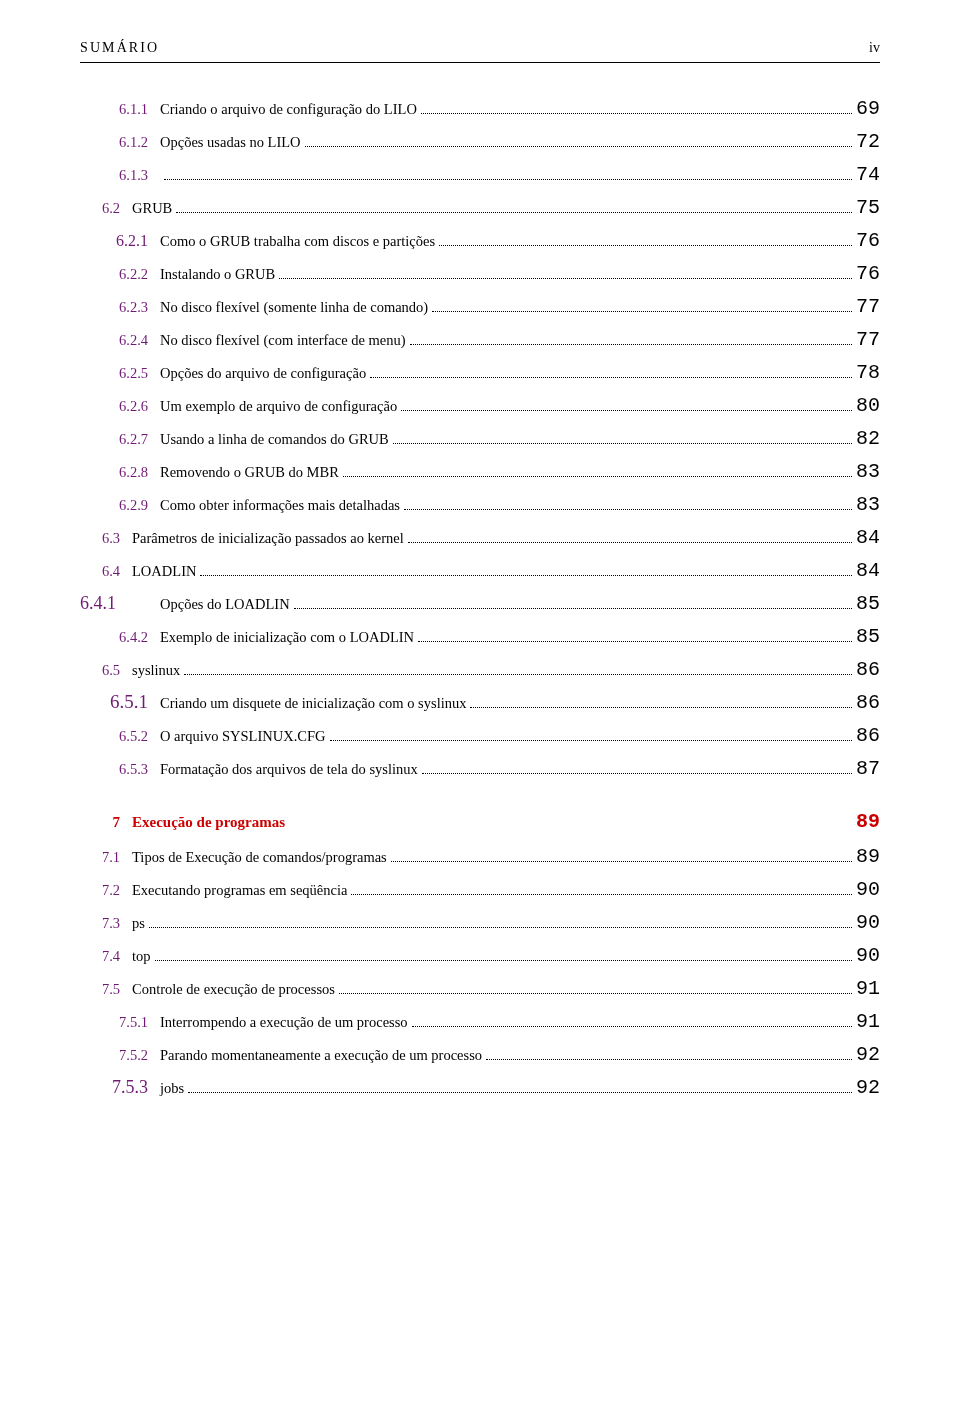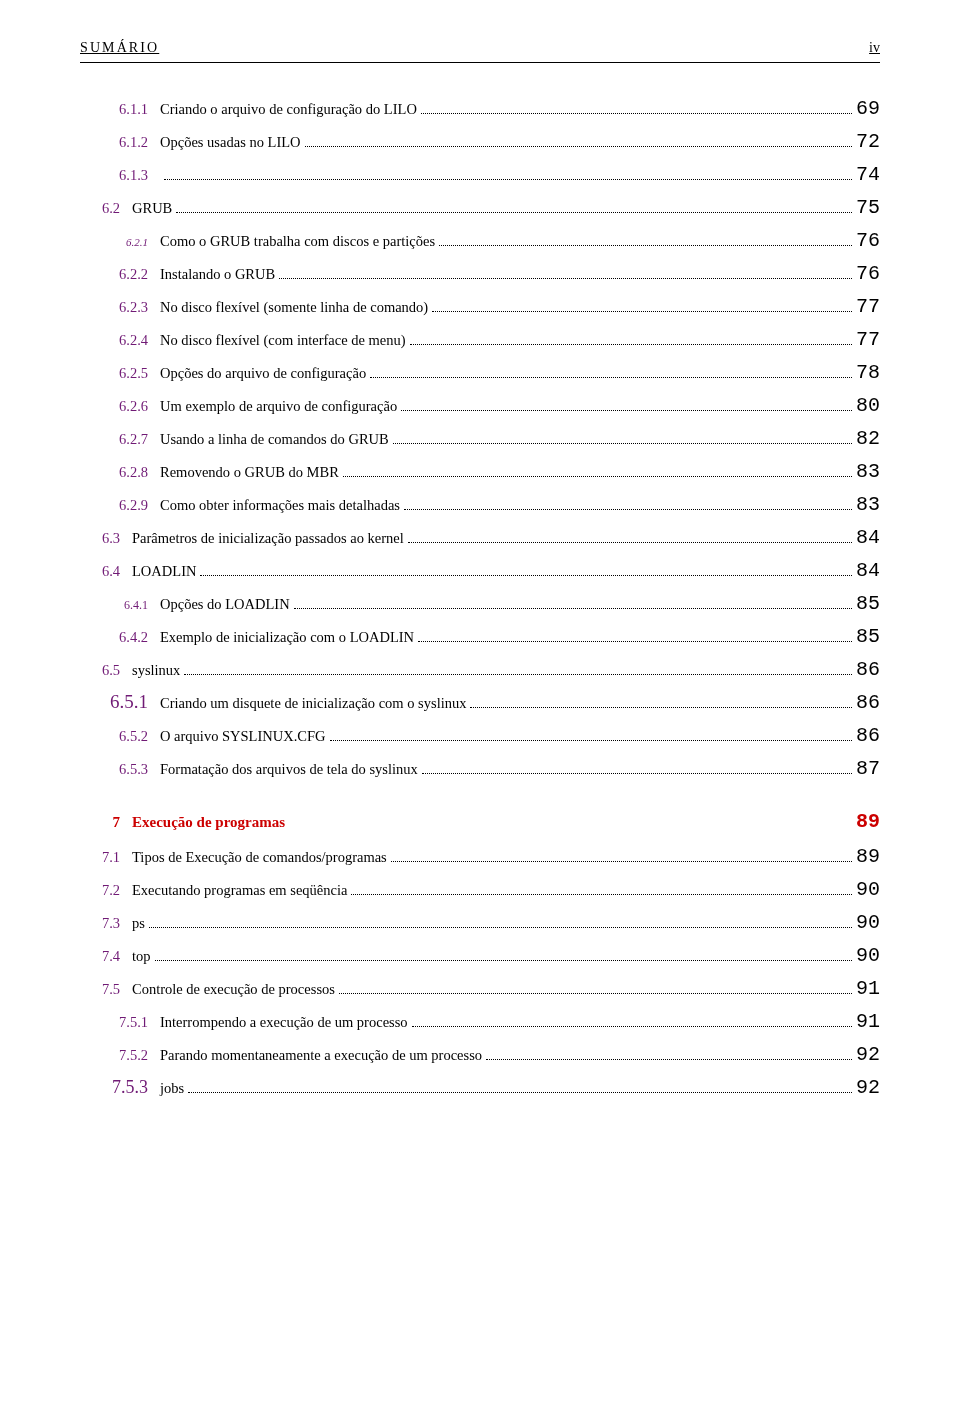--- a/index.html
+++ b/index.html
@@ -23,21 +23,20 @@
       padding: 40px 80px 60px 80px;
       position: relative;
     }
     .page-header {
       display: flex;
       justify-content: space-between;
       align-items: baseline;
       border-bottom: 1px solid #000;
       padding-bottom: 6px;
       margin-bottom: 30px;
-      text-decoration: underline;
     }
     .page-header-title {
       font-size: 14px;
       letter-spacing: 0.15em;
       font-variant: small-caps;
       text-transform: uppercase;
       font-weight: normal;
     }
     .page-header-number {
       font-size: 14px;
@@ -140,21 +139,21 @@
       </div>
       <div class="toc-entry toc-section indent-1">
         <span class="toc-entry-number">6.2</span>
         <span class="toc-entry-text">
           <span class="toc-entry-label">GRUB</span>
           <span class="toc-dots"></span>
           <span class="toc-page-num">75</span>
         </span>
       </div>
       <div class="toc-entry toc-section indent-2">
-        <span class="toc-entry-number" style="min-width:80px;text-align:right;padding-right:12px;font-size:11px;font-style:italic;">6.2.1</span>
+        <span class="toc-entry-number" style="min-width:80px;text-align:right;padding-right:12px;font-size:16px;">6.2.1</span>
         <span class="toc-entry-text">
           <span class="toc-entry-label">Como o GRUB trabalha com discos e partições</span>
           <span class="toc-dots"></span>
           <span class="toc-page-num">76</span>
         </span>
       </div>
       <div class="toc-entry toc-section indent-2">
         <span class="toc-entry-number" style="min-width:80px;text-align:right;padding-right:12px;font-size:14.5px;">6.2.2</span>
         <span class="toc-entry-text">
           <span class="toc-entry-label">Instalando o GRUB</span>
@@ -228,21 +227,21 @@
       </div>
       <div class="toc-entry toc-section indent-1">
         <span class="toc-entry-number">6.4</span>
         <span class="toc-entry-text">
           <span class="toc-entry-label">LOADLIN</span>
           <span class="toc-dots"></span>
           <span class="toc-page-num">84</span>
         </span>
       </div>
       <div class="toc-entry toc-section indent-2">
-        <span class="toc-entry-number" style="min-width:80px;text-align:right;padding-right:12px;font-size:12px;">6.4.1</span>
+        <span class="toc-entry-number" style="min-width:80px;text-align:left;padding-right:12px;font-size:18px;">6.4.1</span>
         <span class="toc-entry-text">
           <span class="toc-entry-label">Opções do LOADLIN</span>
           <span class="toc-dots"></span>
           <span class="toc-page-num">85</span>
         </span>
       </div>
       <div class="toc-entry toc-section indent-2">
         <span class="toc-entry-number" style="min-width:80px;text-align:right;padding-right:12px;font-size:14.5px;">6.4.2</span>
         <span class="toc-entry-text">
           <span class="toc-entry-label">Exemplo de inicialização com o LOADLIN</span>

